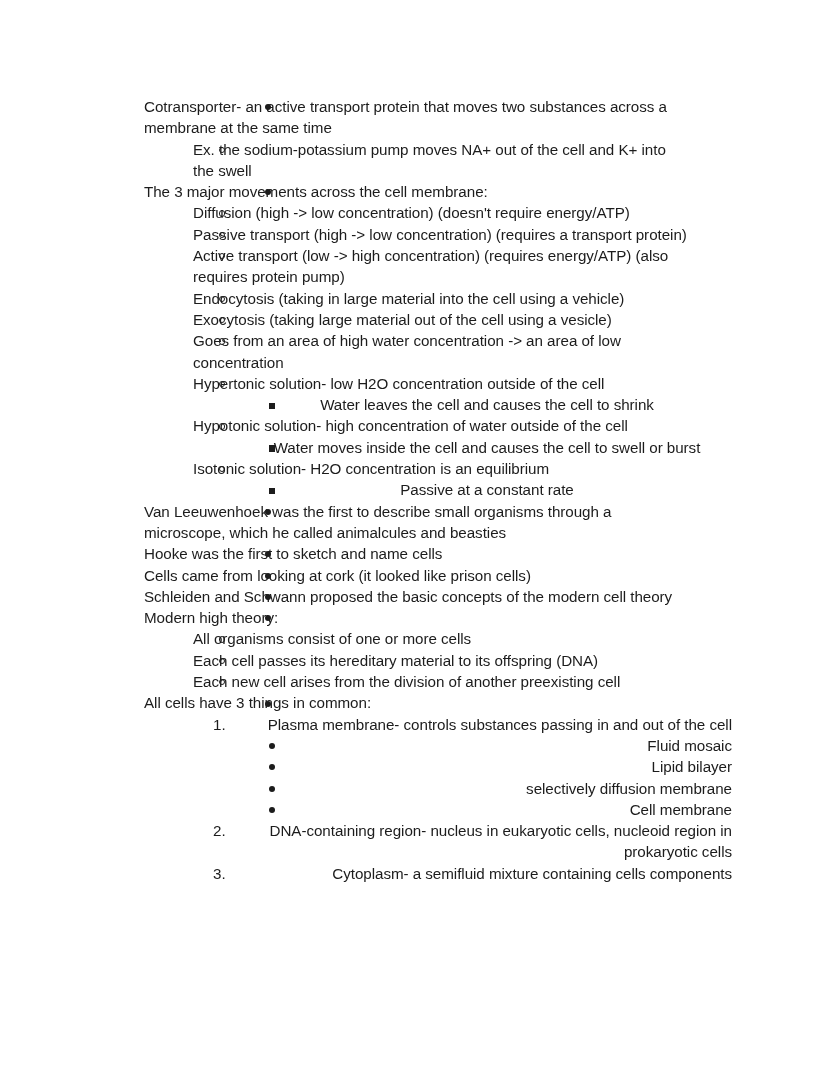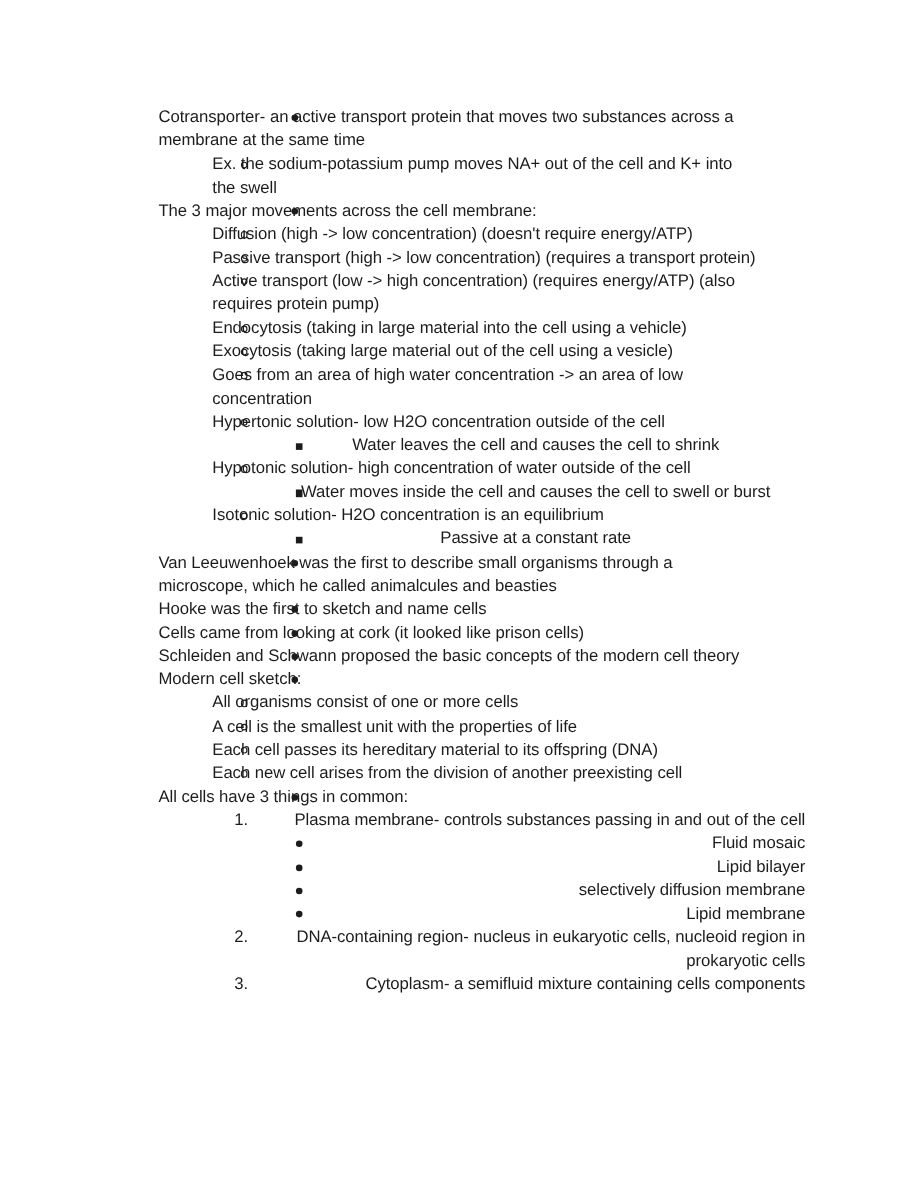--- a/index.html
+++ b/index.html
@@ -198,27 +198,24 @@
 
     <li>
       <span class="txt">Cells came from looking at cork (it looked like prison cells)</span>
     </li>
 
     <li>
       <span class="txt">Schleiden and Schwann proposed the basic concepts of the modern cell theory</span>
     </li>
 
     <li>
-      <span class="txt">Modern cell sketch:</span>
+      <span class="txt">Modern high theory:</span>
       <ul class="lvl2">
         <li>
           <span class="txt">All organisms consist of one or more cells</span>
-        </li>
-        <li>
-          <span class="txt">A cell is the smallest unit with the properties of life</span>
         </li>
         <li>
           <span class="txt">Each cell passes its hereditary material to its offspring (DNA)</span>
         </li>
         <li>
           <span class="txt">Each new cell arises from the division of another preexisting cell</span>
         </li>
       </ul>
     </li>
 
@@ -231,21 +228,21 @@
             <li>
               <span class="txt">Fluid mosaic</span>
             </li>
             <li>
               <span class="txt">Lipid bilayer</span>
             </li>
             <li>
               <span class="txt">selectively diffusion membrane</span>
             </li>
             <li>
-              <span class="txt">Lipid membrane</span>
+              <span class="txt">Cell membrane</span>
             </li>
           </ul>
         </li>
         <li>
           <span class="txt" data-marker="2."><span class="nowrapline">DNA-containing region- nucleus in eukaryotic cells, nucleoid region in</span><br><span class="nowrapline">prokaryotic cells</span></span>
         </li>
         <li>
           <span class="txt" data-marker="3.">Cytoplasm- a semifluid mixture containing cells components</span>
         </li>
       </ol>

